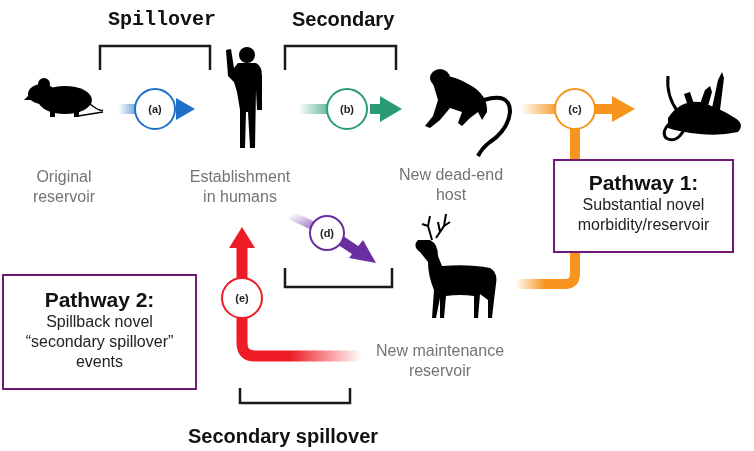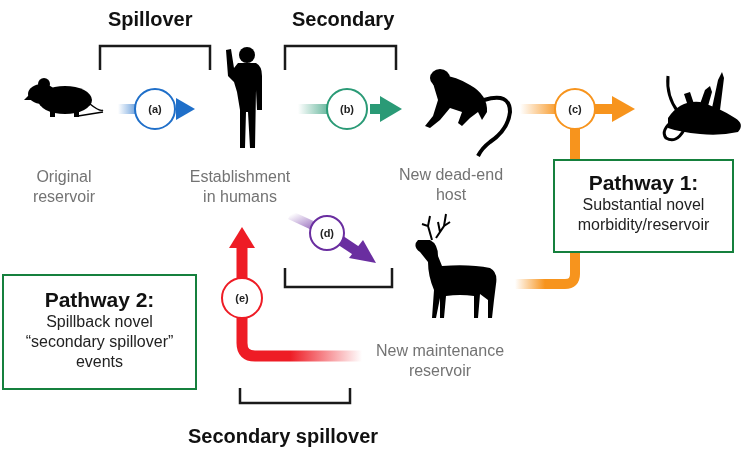--- a/index.html
+++ b/index.html
@@ -1,21 +1,21 @@
 <!DOCTYPE html>
 <html><head>
 <meta charset="utf-8">
 <style>
   html, body { margin: 0; padding: 0; background: #ffffff; }
   body { width: 754px; height: 451px; position: relative; overflow: hidden;
          font-family: "Liberation Sans", sans-serif; color: #1a1a1a; }
   .abs { position: absolute; }
   .heading { font-weight: bold; font-size: 20px; color: #111; white-space: nowrap; }
   .label { font-size: 16px; text-align: center; line-height: 20px; color: #737373; white-space: nowrap; }
-  .box { position: absolute; border: 2px solid #15803d; background: #fff; text-align: center; box-sizing: border-box; }
+  .box { position: absolute; border: 2px solid #701a75; background: #fff; text-align: center; box-sizing: border-box; }
   .box .btitle { font-weight: bold; font-size: 21px; margin-top: 10px; color: #111; }
   .box .bbody { font-size: 16px; line-height: 20px; color: #222; }
   svg#diagram { position: absolute; left: 0; top: 0; }
   .circle-label { font-family: "Liberation Sans", sans-serif; font-size: 11px; font-weight: bold; fill: #222; }
 </style>
 </head>
 <body>
 
 <svg id="diagram" width="754" height="451" viewBox="0 0 754 451">
   <defs>
@@ -123,21 +123,21 @@
     <path d="M678 112 Q666 96 668 76" stroke="#000" stroke-width="3" fill="none"></path>
     <path d="M674 120 Q660 130 666 138 Q676 144 684 130" stroke="#000" stroke-width="3" fill="none"></path>
   </g>
 
   <g fill="#000">
     <path d="M420 252 Q412 246 418 240 L430 240 Q438 244 438 256 L442 266 Q470 264 490 268 Q498 272 496 284 L494 300 L492 318 L488 318 L488 300 L480 294 L478 318 L474 318 L474 296 Q460 294 446 296 L444 318 L440 318 L440 298 L436 318 L432 318 L434 290 Q428 276 428 262 Z"></path>
     <path d="M432 240 L428 226 L422 224 M428 226 L430 216 M436 238 L444 226 L446 214 M444 226 L450 222 M440 232 L438 222" stroke="#000" stroke-width="2" fill="none"></path>
   </g>
 </svg>
 
-<div class="abs heading" style="left:108px; top:8px;">Spillover</div>
+<div class="abs heading" style="left:108px; top:8px;font-family:Liberation Mono, monospace;">Spillover</div>
 <div class="abs heading" style="left:292px; top:8px;">Secondary</div>
 <div class="abs heading" style="left:188px; top:425px;">Secondary spillover</div>
 
 <div class="abs label" style="left:22px; top:167px; width:84px;">
   <div>Original</div>
   <div>reservoir</div>
 </div>
 <div class="abs label" style="left:175px; top:167px; width:130px;">
   <div>Establishment</div>
   <div>in humans</div>

